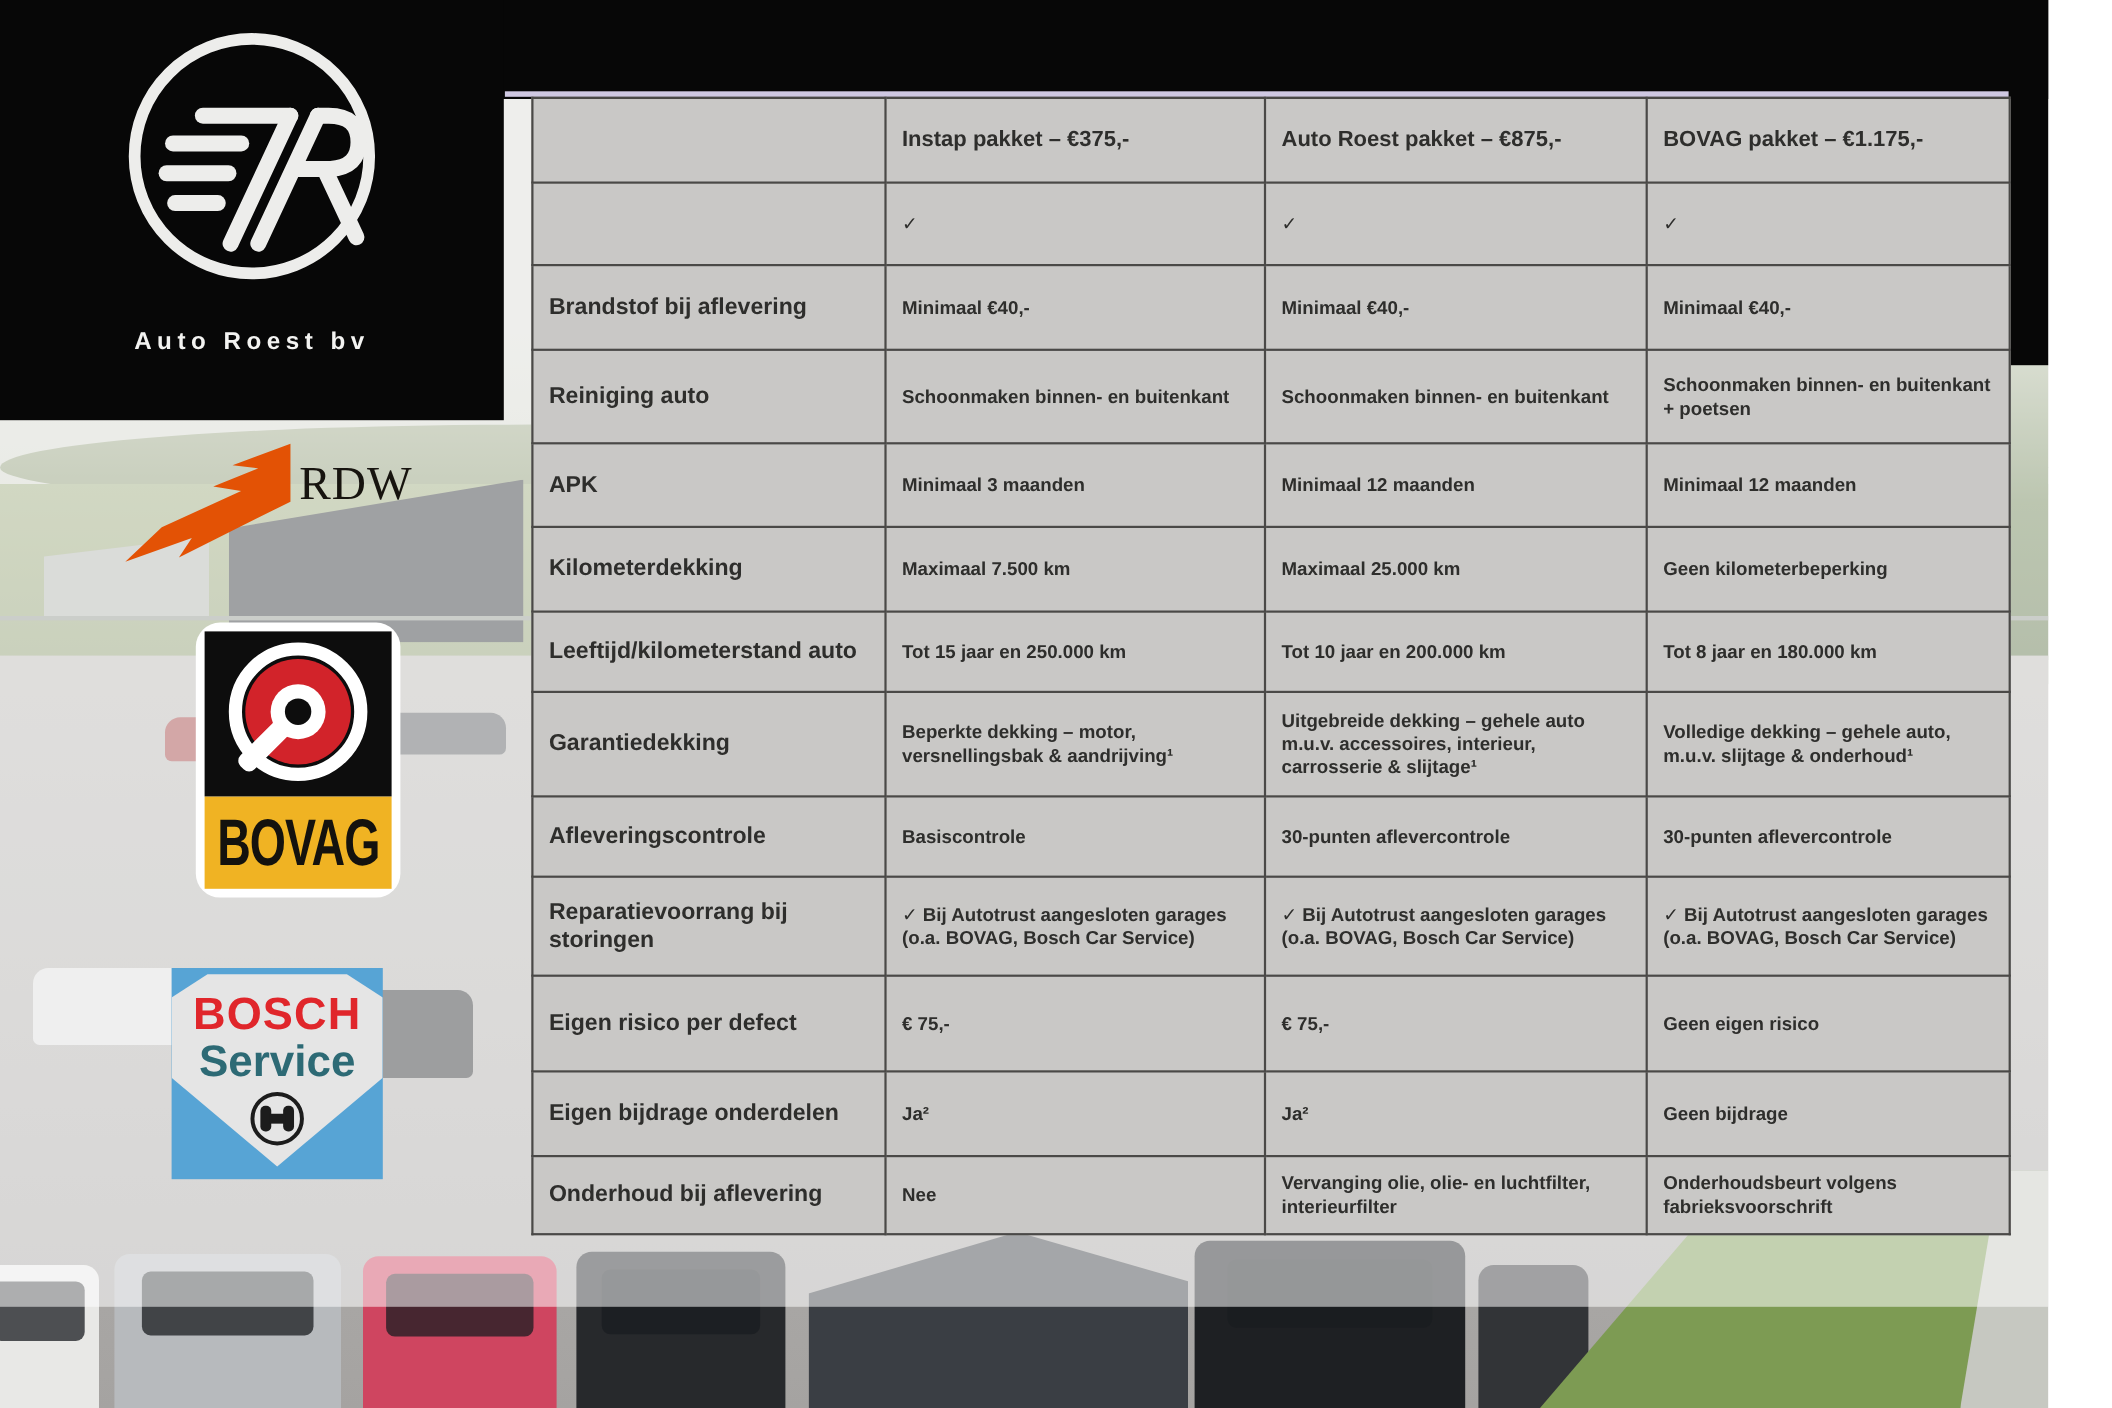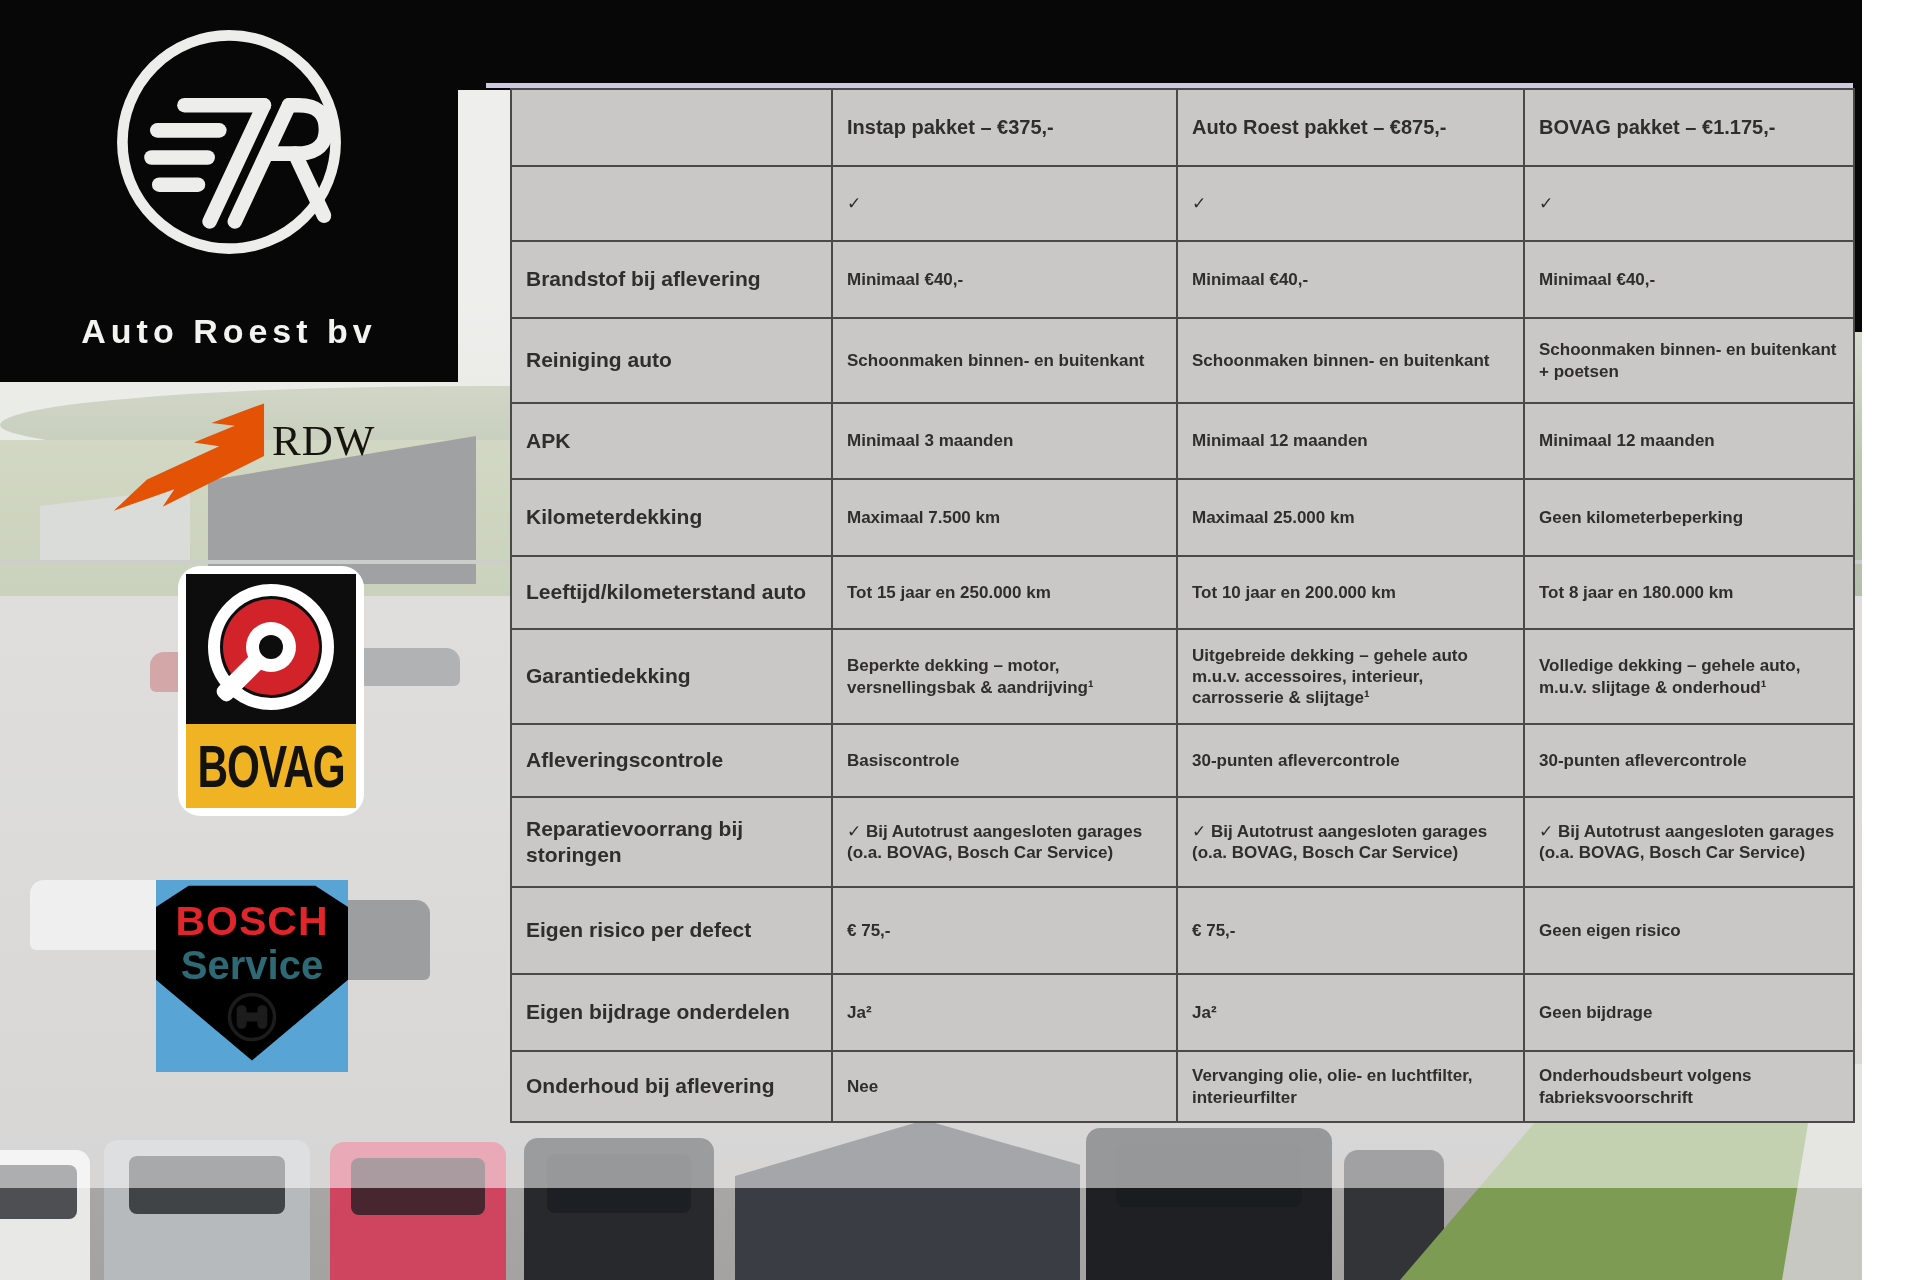--- a/index.html
+++ b/index.html
@@ -35,46 +35,46 @@
   .ph-fade{position:absolute;left:0;top:0;width:1862px;height:1188px;background:rgba(255,255,255,.54);}
 
   
   .bar{background:#070707;}
   .bar-top{left:0;top:0;width:1862px;height:90px;}
   .bar-left{left:0;top:0;width:458px;height:382px;}
   .bar-right{left:1800px;top:0;width:62px;height:332px;}
 
   
   .brand-logo{left:103px;top:16px;width:252px;height:252px;}
-  .brand-name{left:0;top:312px;width:458px;text-align:center;color:#f3f3f1;
-          font-size:34px;font-weight:bold;letter-spacing:5px;}
+  .brand-name{left:0;top:297px;width:458px;text-align:center;color:#f3f3f1;
+          font-size:22px;font-weight:bold;letter-spacing:5px;}
 
   
   .rdw{left:110px;top:394px;width:300px;height:140px;display:flex;align-items:flex-start;}
   .rdw svg{width:156px;height:126px;}
   .rdw-text{font-family:"Liberation Serif","DejaVu Serif",serif;font-size:43px;color:#17140f;
           margin:22px 0 0 6px;letter-spacing:1px;}
 
   
   .bovag{left:178px;top:566px;width:170px;height:234px;background:#ffffff;padding:8px;border-radius:22px;}
   .bovag-top{position:relative;width:170px;height:150px;background:#0d0d0d;}
   .bovag-band{width:170px;height:84px;background:#f0b323;display:flex;align-items:center;justify-content:center;}
   .bovag-word{font-size:46px;font-weight:bold;color:#14120e;transform:scaleY(1.3) scaleX(.92);letter-spacing:-1px;}
 
   
   .bosch{left:156px;top:880px;width:192px;height:192px;background:#57a4d5;}
-  .bosch-badge{position:absolute;left:0;top:0;width:192px;height:192px;background:#000000;
+  .bosch-badge{position:absolute;left:0;top:0;width:192px;height:192px;background:#e5e5e5;
           clip-path:polygon(0 14%,17% 3%,83% 3%,100% 14%,100% 52%,50% 94%,0 52%);
           display:flex;flex-direction:column;align-items:center;}
   .bosch-word1{margin-top:18px;font-size:41px;font-weight:bold;letter-spacing:1px;color:#e0262b;}
   .bosch-word2{font-size:40px;font-weight:bold;color:#2d6a75;margin-top:-2px;}
   .bosch-badge svg{width:54px;height:54px;margin-top:2px;}
 
   
-  .pkg-wrap{left:486px;top:83px;width:1343px;border-top:5px solid #cfc8e2;padding-left:24px;}
+  .pkg-wrap{left:459px;top:83px;width:1343px;border-top:5px solid #cfc8e2;padding-left:24px;}
   table.pkg{border-collapse:collapse;table-layout:fixed;width:1343px;background:#c9c8c6;}
   table.pkg col.c0{width:321px;} table.pkg col.c1{width:345px;}
   table.pkg col.c2{width:347px;} table.pkg col.c3{width:330px;}
   table.pkg th,table.pkg td{border:2px solid #4a4947;vertical-align:middle;text-align:left;
           padding:6px 12px 6px 14px;color:#2e2e2c;font-weight:bold;line-height:1.25;
           overflow:hidden;}
   table.pkg th{font-size:20px;}
   table.pkg td{font-size:17px;}
   table.pkg td.lbl{font-size:21px;}
   tr.r0{height:77px;} tr.r1{height:75px;} tr.r2{height:77px;} tr.r3{height:85px;}

